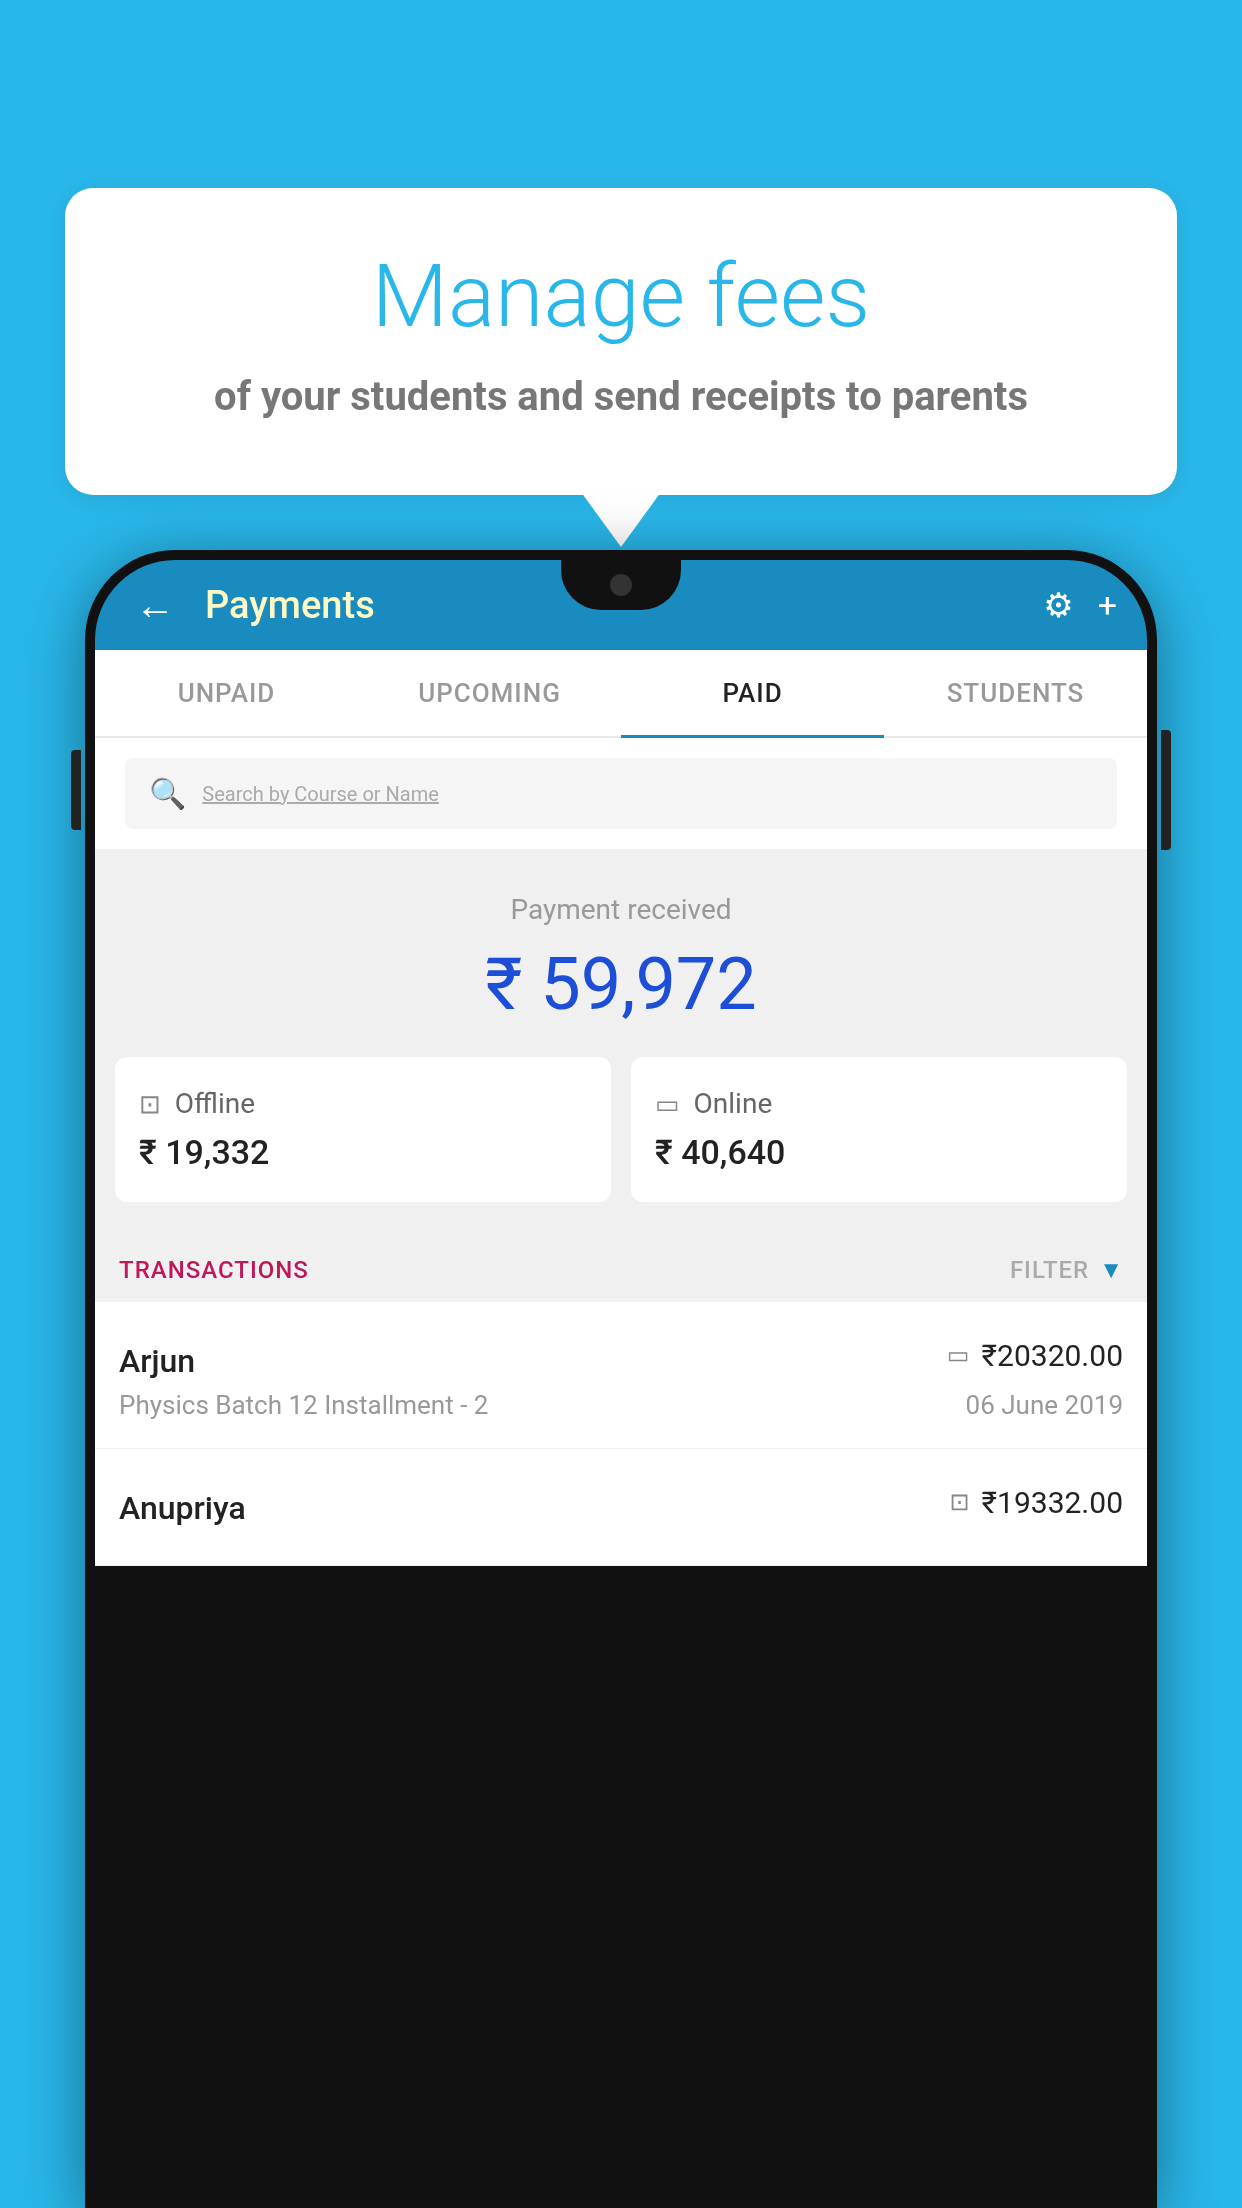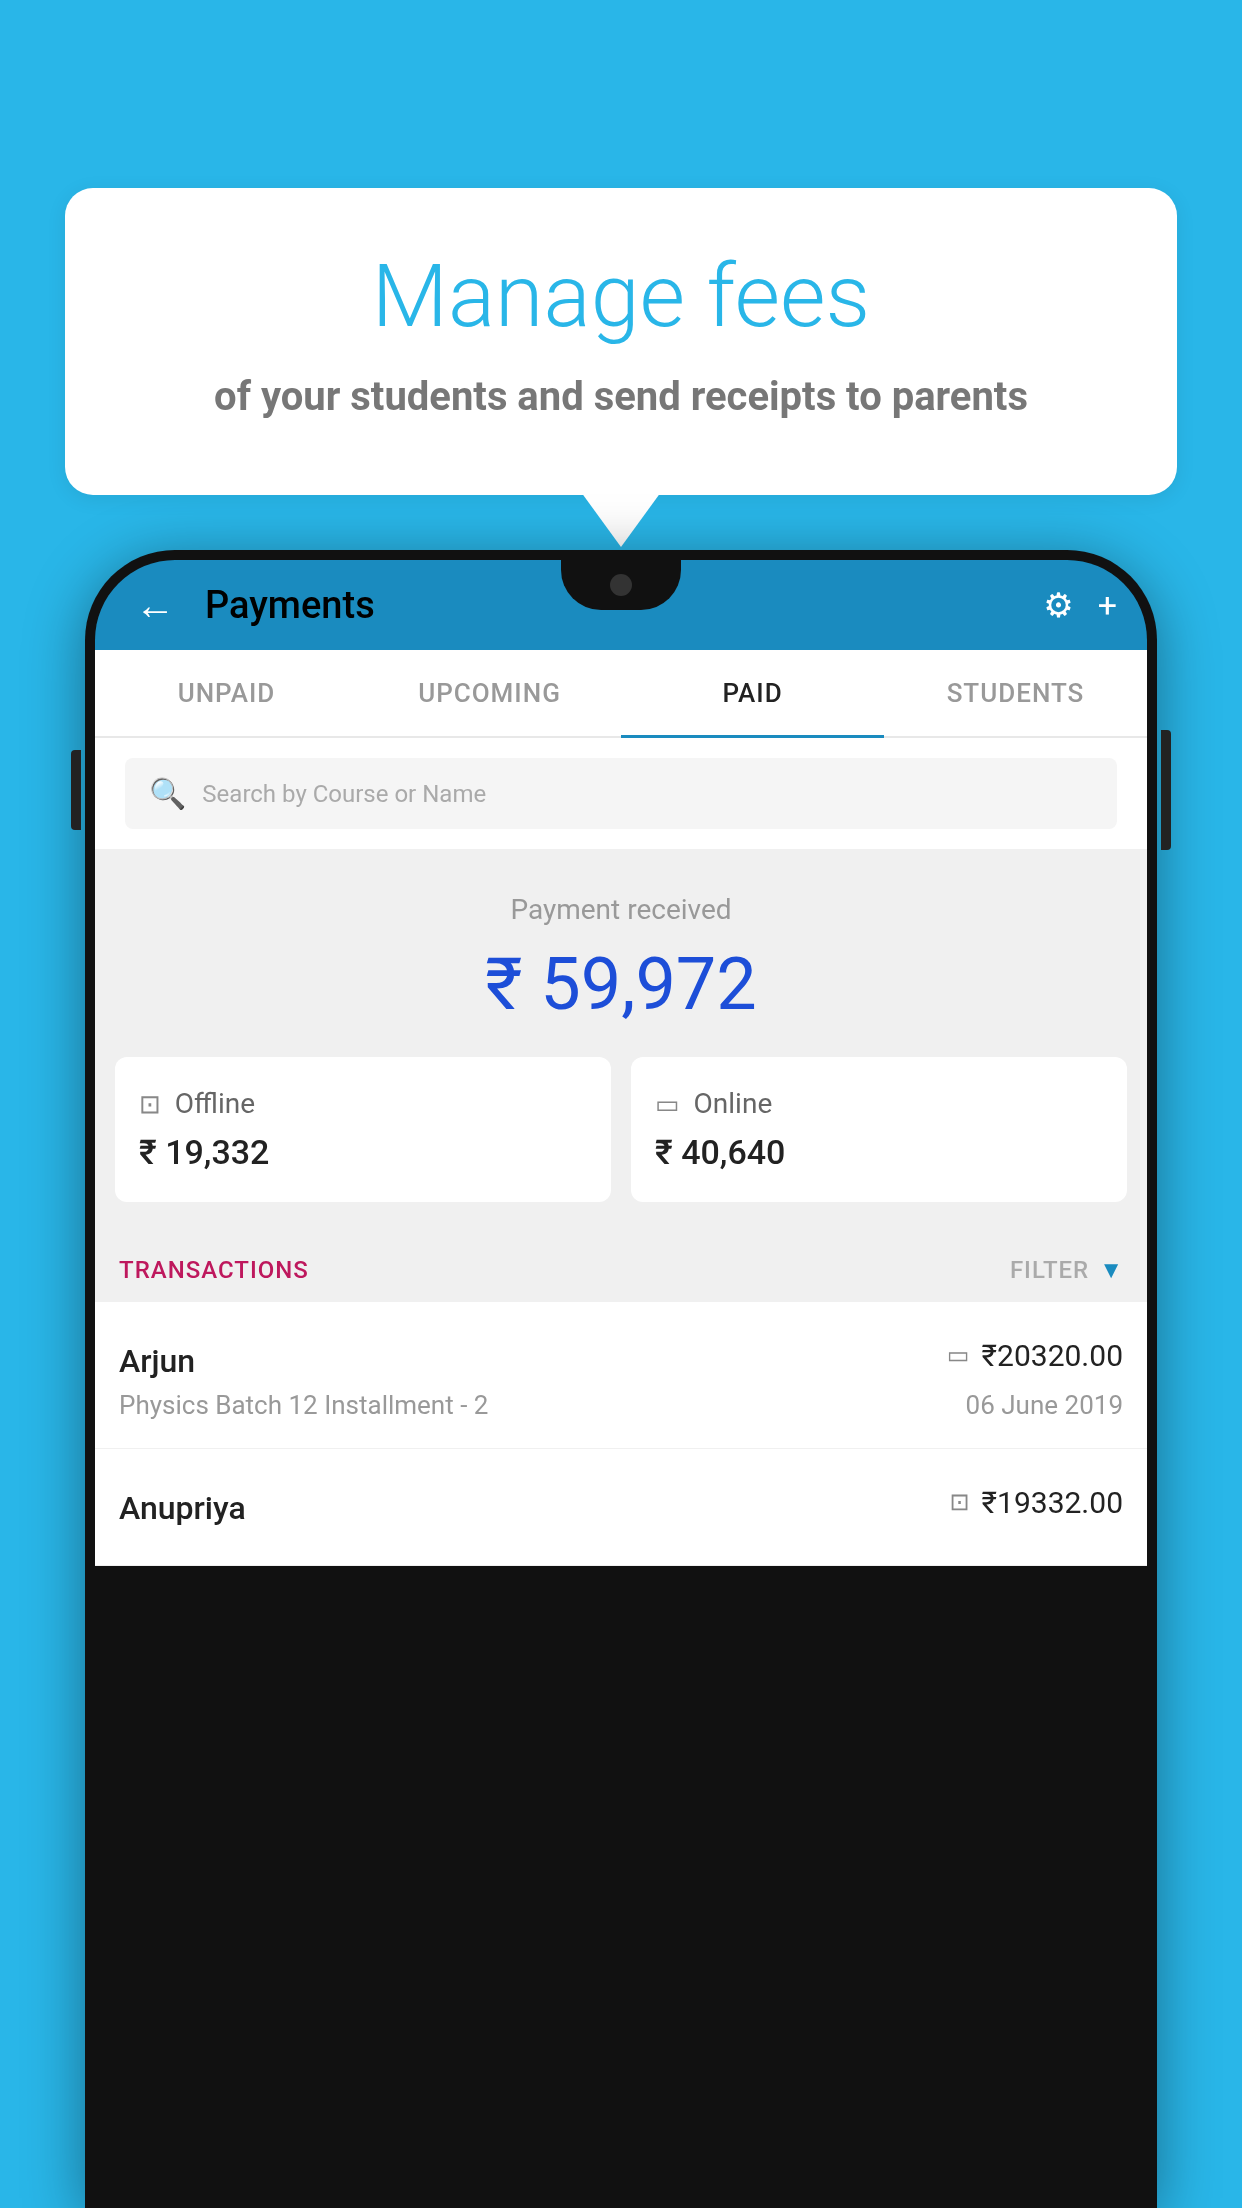--- a/index.html
+++ b/index.html
@@ -150,21 +150,21 @@
 
     .back-btn {
       color: white;
       font-size: 40px;
       cursor: pointer;
       padding: 10px;
     }
 
     .app-title {
       flex: 1;
-      color: #000000;
+      color: #fef9c3;
       font-size: 38px;
       font-weight: 500;
     }
 
     .app-bar-icons {
       display: flex;
       align-items: center;
       gap: 24px;
     }
 
@@ -230,21 +230,22 @@
       gap: 16px;
     }
 
     .search-icon-el {
       color: #aaa;
       font-size: 30px;
     }
 
     .search-placeholder {
       color: #aaa;
-      font-size: 24px;
+      font-size: 20px;
+      text-decoration: underline;
     }
 
     
     .payment-received {
       background: #f0f0f0;
       padding: 44px 30px 30px;
       text-align: center;
       border-radius: 25px;
     }
 

